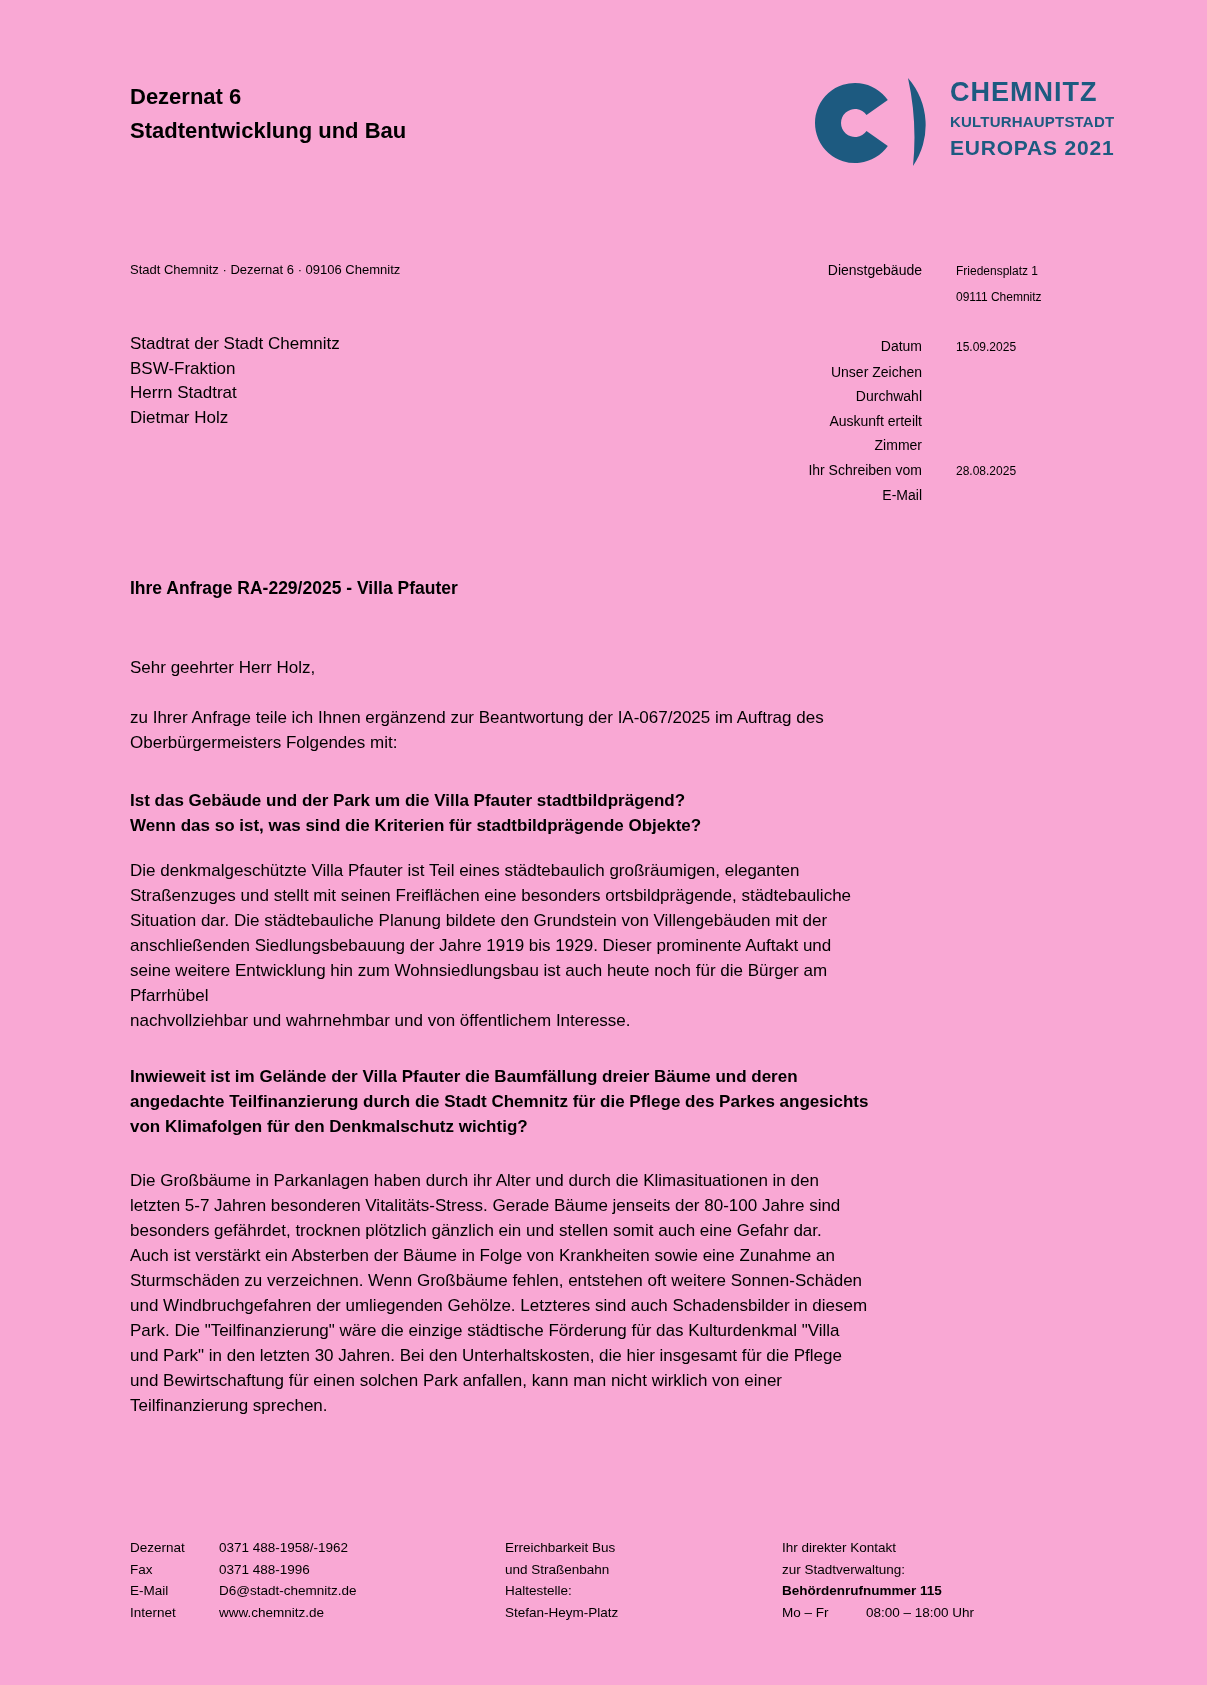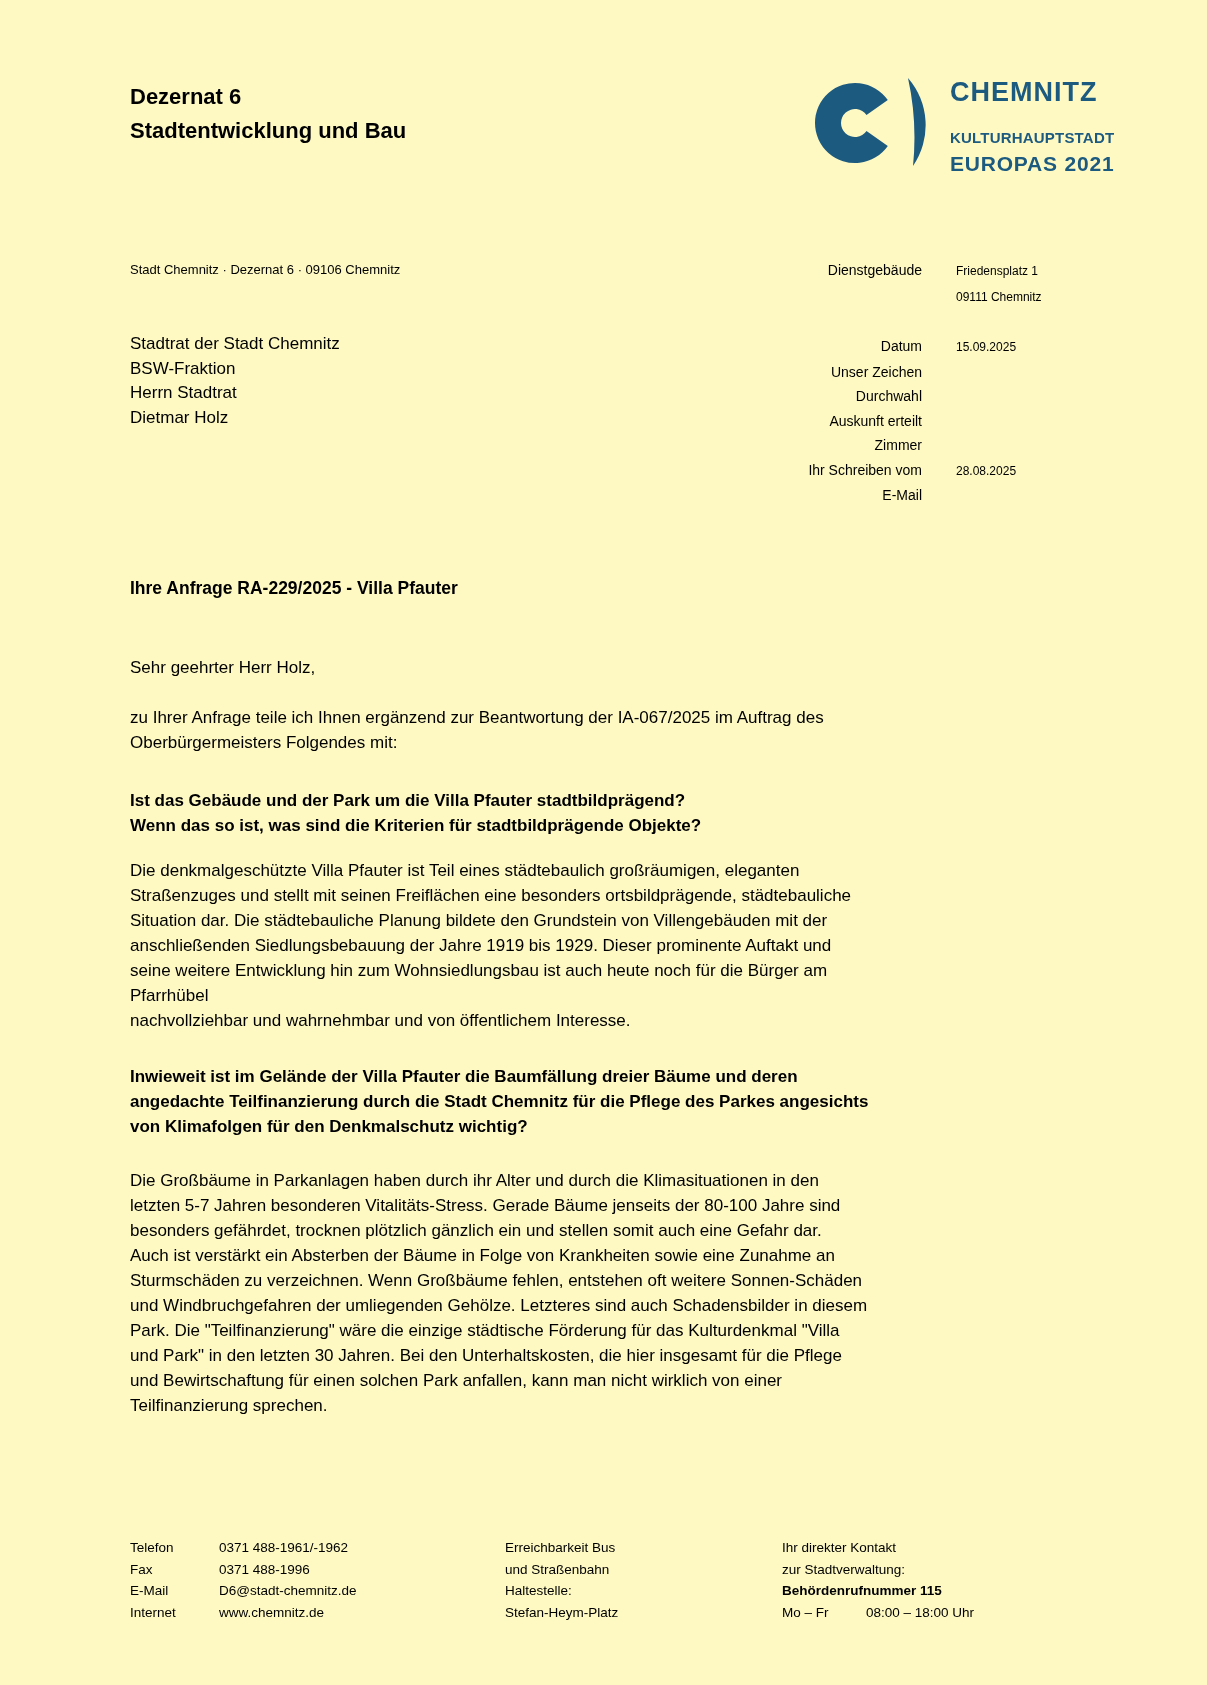--- a/index.html
+++ b/index.html
@@ -1,30 +1,30 @@
 <!DOCTYPE html>
 <html><head>
 <meta charset="utf-8">
 <style>
   html,body{margin:0;padding:0;background:#e8e8e8;}
   .page{
     position:relative;
     width:1207px;height:1685px;
-    background:#fef9c3;
+    background:#f9a8d4;
     font-family:"Liberation Sans","DejaVu Sans",sans-serif;
     color:#000;
     overflow:hidden;
     margin:0 auto;
   }
   
   .dept{position:absolute;left:130px;top:80px;font-size:22px;font-weight:bold;line-height:34px;}
   .logo-mark{position:absolute;left:815px;top:75px;width:118px;height:95px;}
   .logo-text{position:absolute;left:950px;top:76px;color:#1d5a80;font-weight:bold;}
   .logo-t1{font-size:27px;line-height:32px;letter-spacing:1px;}
-  .logo-t2{font-size:15px;line-height:25px;letter-spacing:0.2px;margin-top:17px;}
+  .logo-t2{font-size:15px;line-height:25px;letter-spacing:0.2px;margin-top:1px;}
   .logo-t3{font-size:21px;line-height:27px;letter-spacing:0.8px;margin-top:0;}
   
   .sender{position:absolute;left:130px;top:258px;font-size:13px;line-height:24.5px;}
   .recipient{position:absolute;left:130px;top:332px;font-size:17px;line-height:24.5px;}
   
   .info{position:absolute;left:730px;top:258px;width:400px;font-size:14px;line-height:24.5px;}
   .irow{white-space:nowrap;}
   .ilabel{display:inline-block;width:192px;text-align:right;}
   .ival{display:inline-block;padding-left:34px;font-size:12px;}
   .ispacer{height:25px;}
@@ -130,21 +130,21 @@
 besonders gefährdet, trocknen plötzlich gänzlich ein und stellen somit auch eine Gefahr dar.
 Auch ist verstärkt ein Absterben der Bäume in Folge von Krankheiten sowie eine Zunahme an
 Sturmschäden zu verzeichnen. Wenn Großbäume fehlen, entstehen oft weitere Sonnen-Schäden
 und Windbruchgefahren der umliegenden Gehölze. Letzteres sind auch Schadensbilder in diesem
 Park. Die "Teilfinanzierung" wäre die einzige städtische Förderung für das Kulturdenkmal "Villa
 und Park" in den letzten 30 Jahren. Bei den Unterhaltskosten, die hier insgesamt für die Pflege
 und Bewirtschaftung für einen solchen Park anfallen, kann man nicht wirklich von einer
 Teilfinanzierung sprechen.</div>
 
   <div class="footer-col fc1">
-    <div><span class="flabel">Telefon</span><span>0371 488-1961/-1962</span></div>
+    <div><span class="flabel">Dezernat</span><span>0371 488-1958/-1962</span></div>
     <div><span class="flabel">Fax</span><span>0371 488-1996</span></div>
     <div><span class="flabel">E-Mail</span><span>D6@stadt-chemnitz.de</span></div>
     <div><span class="flabel">Internet</span><span>www.chemnitz.de</span></div>
   </div>
 
   <div class="footer-col fc2">
     <div>Erreichbarkeit Bus</div>
     <div>und Straßenbahn</div>
     <div>Haltestelle:</div>
     <div>Stefan-Heym-Platz</div>

